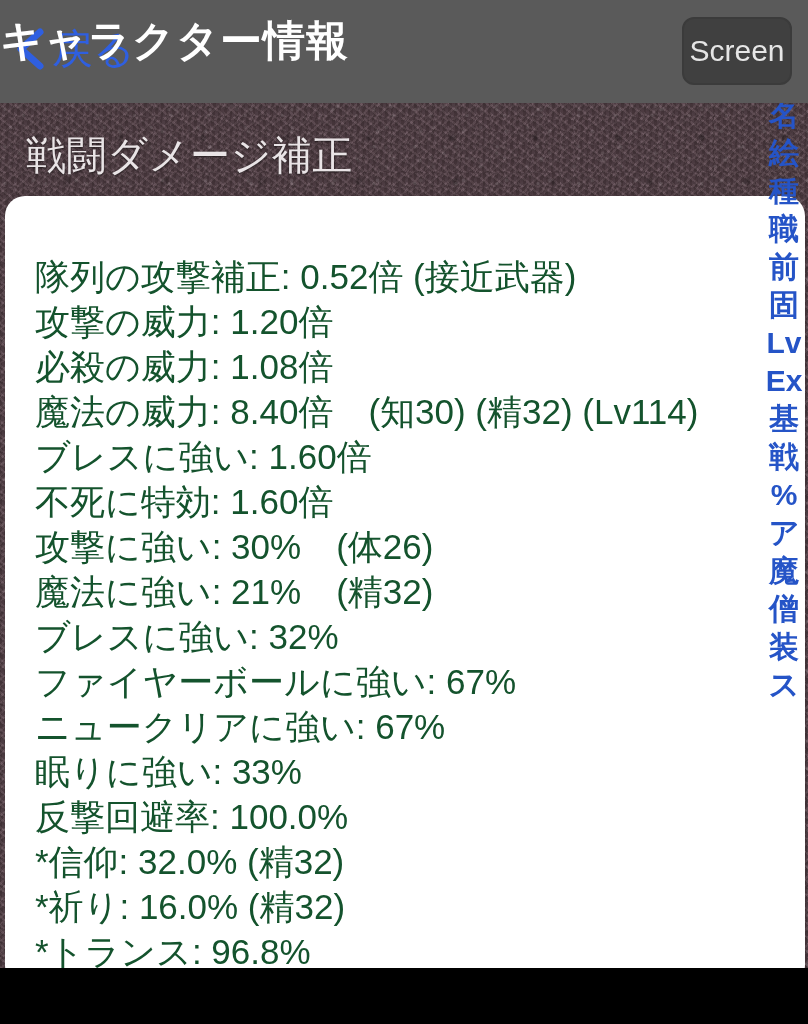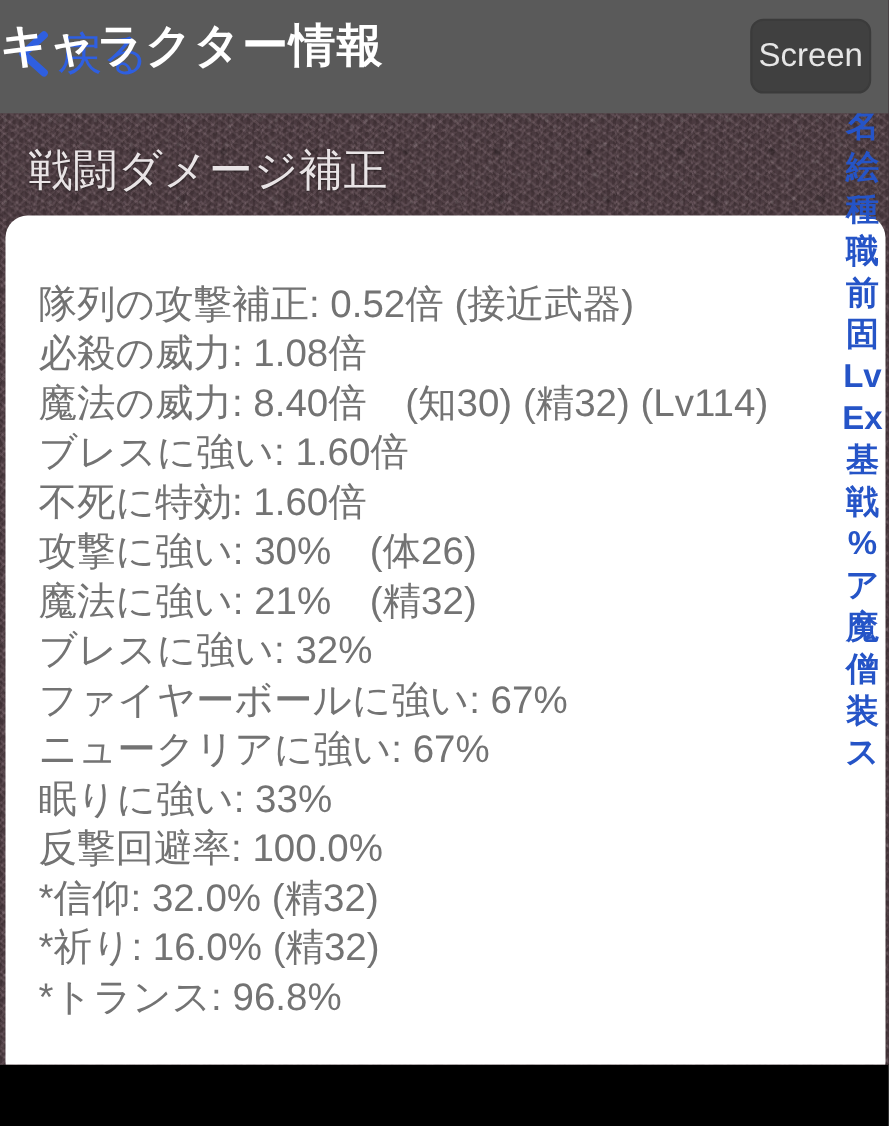--- a/index.html
+++ b/index.html
@@ -125,21 +125,21 @@
     border-radius: 20px;
     z-index: 3;
     overflow: hidden;
   }
   #stats-list {
     position: absolute;
     left: 30px; top: 58px;
     right: 62px;
   }
   .stat-line {
-    color: #737373;
+    color: #14532d;
     font-size: 35px;
     line-height: 45px;
     height: 45px;
     white-space: nowrap;
     letter-spacing: 0px;
   }
 
   
   #index-strip {
     position: absolute;
@@ -181,20 +181,21 @@
     <div id="nav-title">キャラクター情報</div>
 
     <div id="screen-button">Screen</div>
   </div>
 
   <div id="section-title">戦闘ダメージ補正</div>
 
   <div id="stats-card">
     <div id="stats-list">
         <div class="stat-line">隊列の攻撃補正: 0.52倍 (接近武器)</div>
+        <div class="stat-line">攻撃の威力: 1.20倍</div>
         <div class="stat-line">必殺の威力: 1.08倍</div>
         <div class="stat-line">魔法の威力: 8.40倍　(知30) (精32) (Lv114)</div>
         <div class="stat-line">ブレスに強い: 1.60倍</div>
         <div class="stat-line">不死に特効: 1.60倍</div>
         <div class="stat-line">攻撃に強い: 30%　(体26)</div>
         <div class="stat-line">魔法に強い: 21%　(精32)</div>
         <div class="stat-line">ブレスに強い: 32%</div>
         <div class="stat-line">ファイヤーボールに強い: 67%</div>
         <div class="stat-line">ニュークリアに強い: 67%</div>
         <div class="stat-line">眠りに強い: 33%</div>

